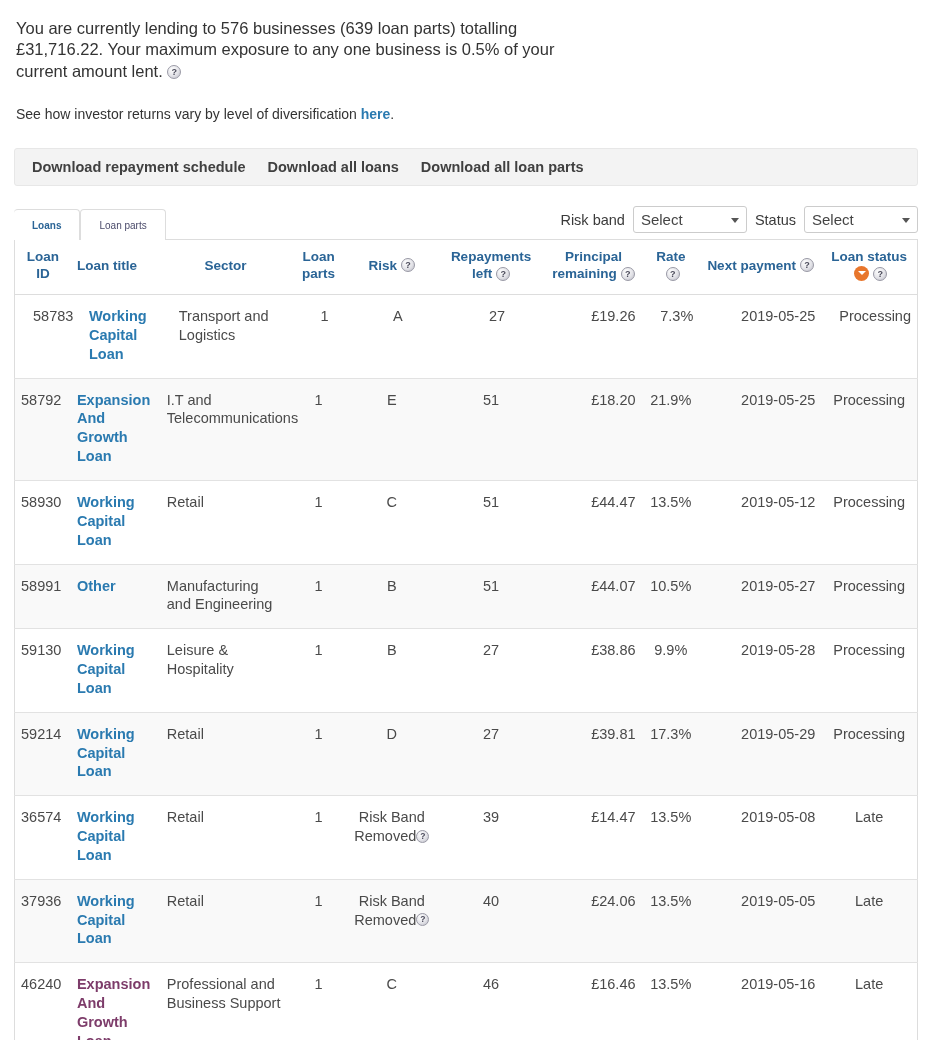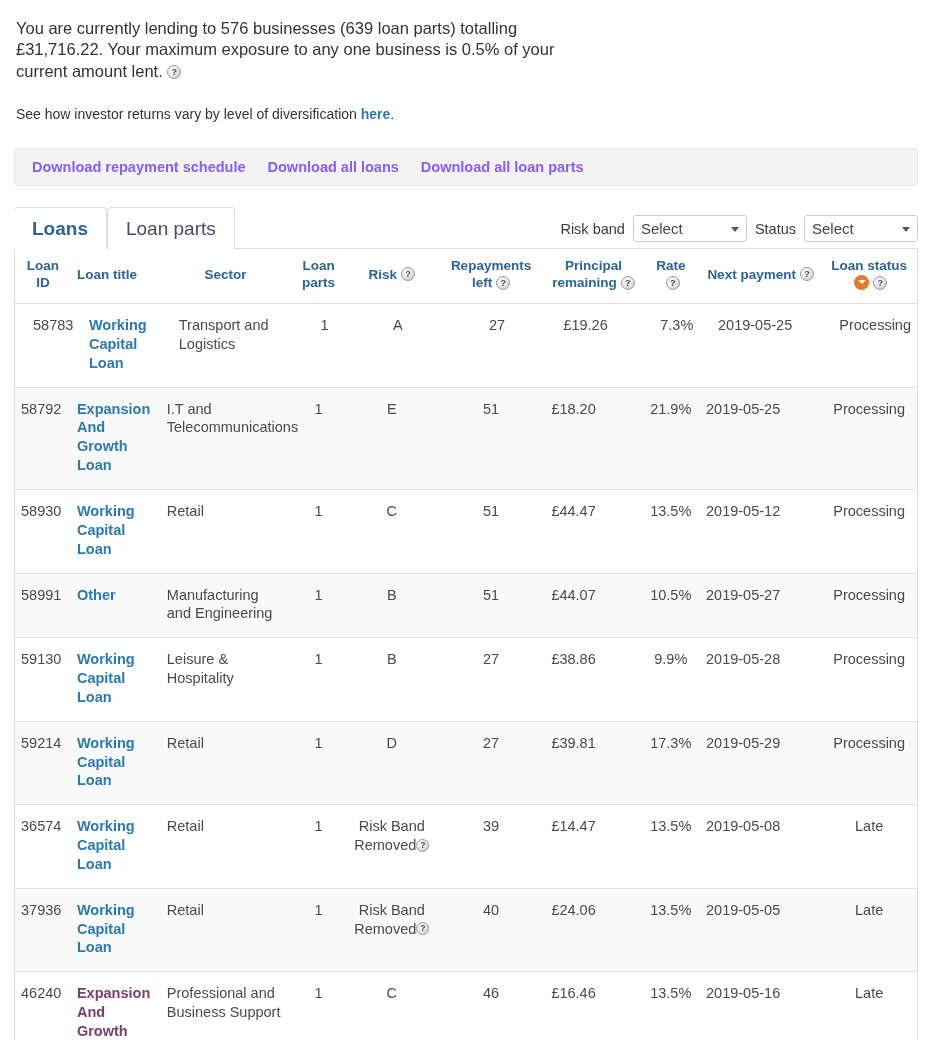--- a/index.html
+++ b/index.html
@@ -61,38 +61,38 @@
     background: #f3f3f3;
     border: 1px solid #e7e7e7;
     border-radius: 3px;
     height: 38px;
     display: flex;
     align-items: center;
     padding: 0 17px;
     gap: 22px;
   }
   .dlbar a {
-    color: #8b5cf6;
+    color: #404040;
     font-weight: bold;
     font-size: 14.5px;
     text-decoration: none;
   }
 
   
   .tabsrow {
     margin-top: 20px;
     display: flex;
     align-items: flex-end;
     justify-content: space-between;
     position: relative;
   }
   .tabs { display: flex; }
   .tab {
     padding: 10px 18px 9px 18px;
-    font-size: 19px;
+    font-size: 10px;
     border: 1px solid #dddddd;
     border-bottom: none;
     border-radius: 4px 4px 0 0;
     background: #ffffff;
     color: #4a4a6a;
     cursor: pointer;
     position: relative;
     top: 1px;
   }
   .tab.active {
@@ -181,21 +181,21 @@
   tbody tr:nth-child(even) { background: #f9f9f9; }
   tbody tr:first-child td { border-top: none; padding-left: 18px; }
 
   td.id     { text-align: left;  padding-left: 12px; color: #4a4a4a; }
   td.title  { text-align: left; }
   td.title a { font-weight: bold; font-size: 14.5px; text-decoration: none; }
   td.title a.visited { color: #7d3c6a; }
   td.title a.unvisited { color: #2a7ab0; }
   td.sector { text-align: left; }
   td.parts, td.risk, td.rep, td.rate { text-align: center; }
-  td.prin, td.next { text-align: left; padding-right: 10px; }
+  td.prin, td.next { text-align: right; padding-right: 10px; }
   td.status { text-align: center; }
   td.risk .rbr { display: inline; }
 
   th.h-id, th.h-title, th.h-sector { text-align: center; }
   th.h-title { text-align: left; padding-left: 22px; }
   th.h-sector { text-align: center; }
   th.h-parts, th.h-risk, th.h-rep, th.h-rate, th.h-status { text-align: center; }
   th.h-prin, th.h-next { text-align: center; }
 
   .sortcaret {

